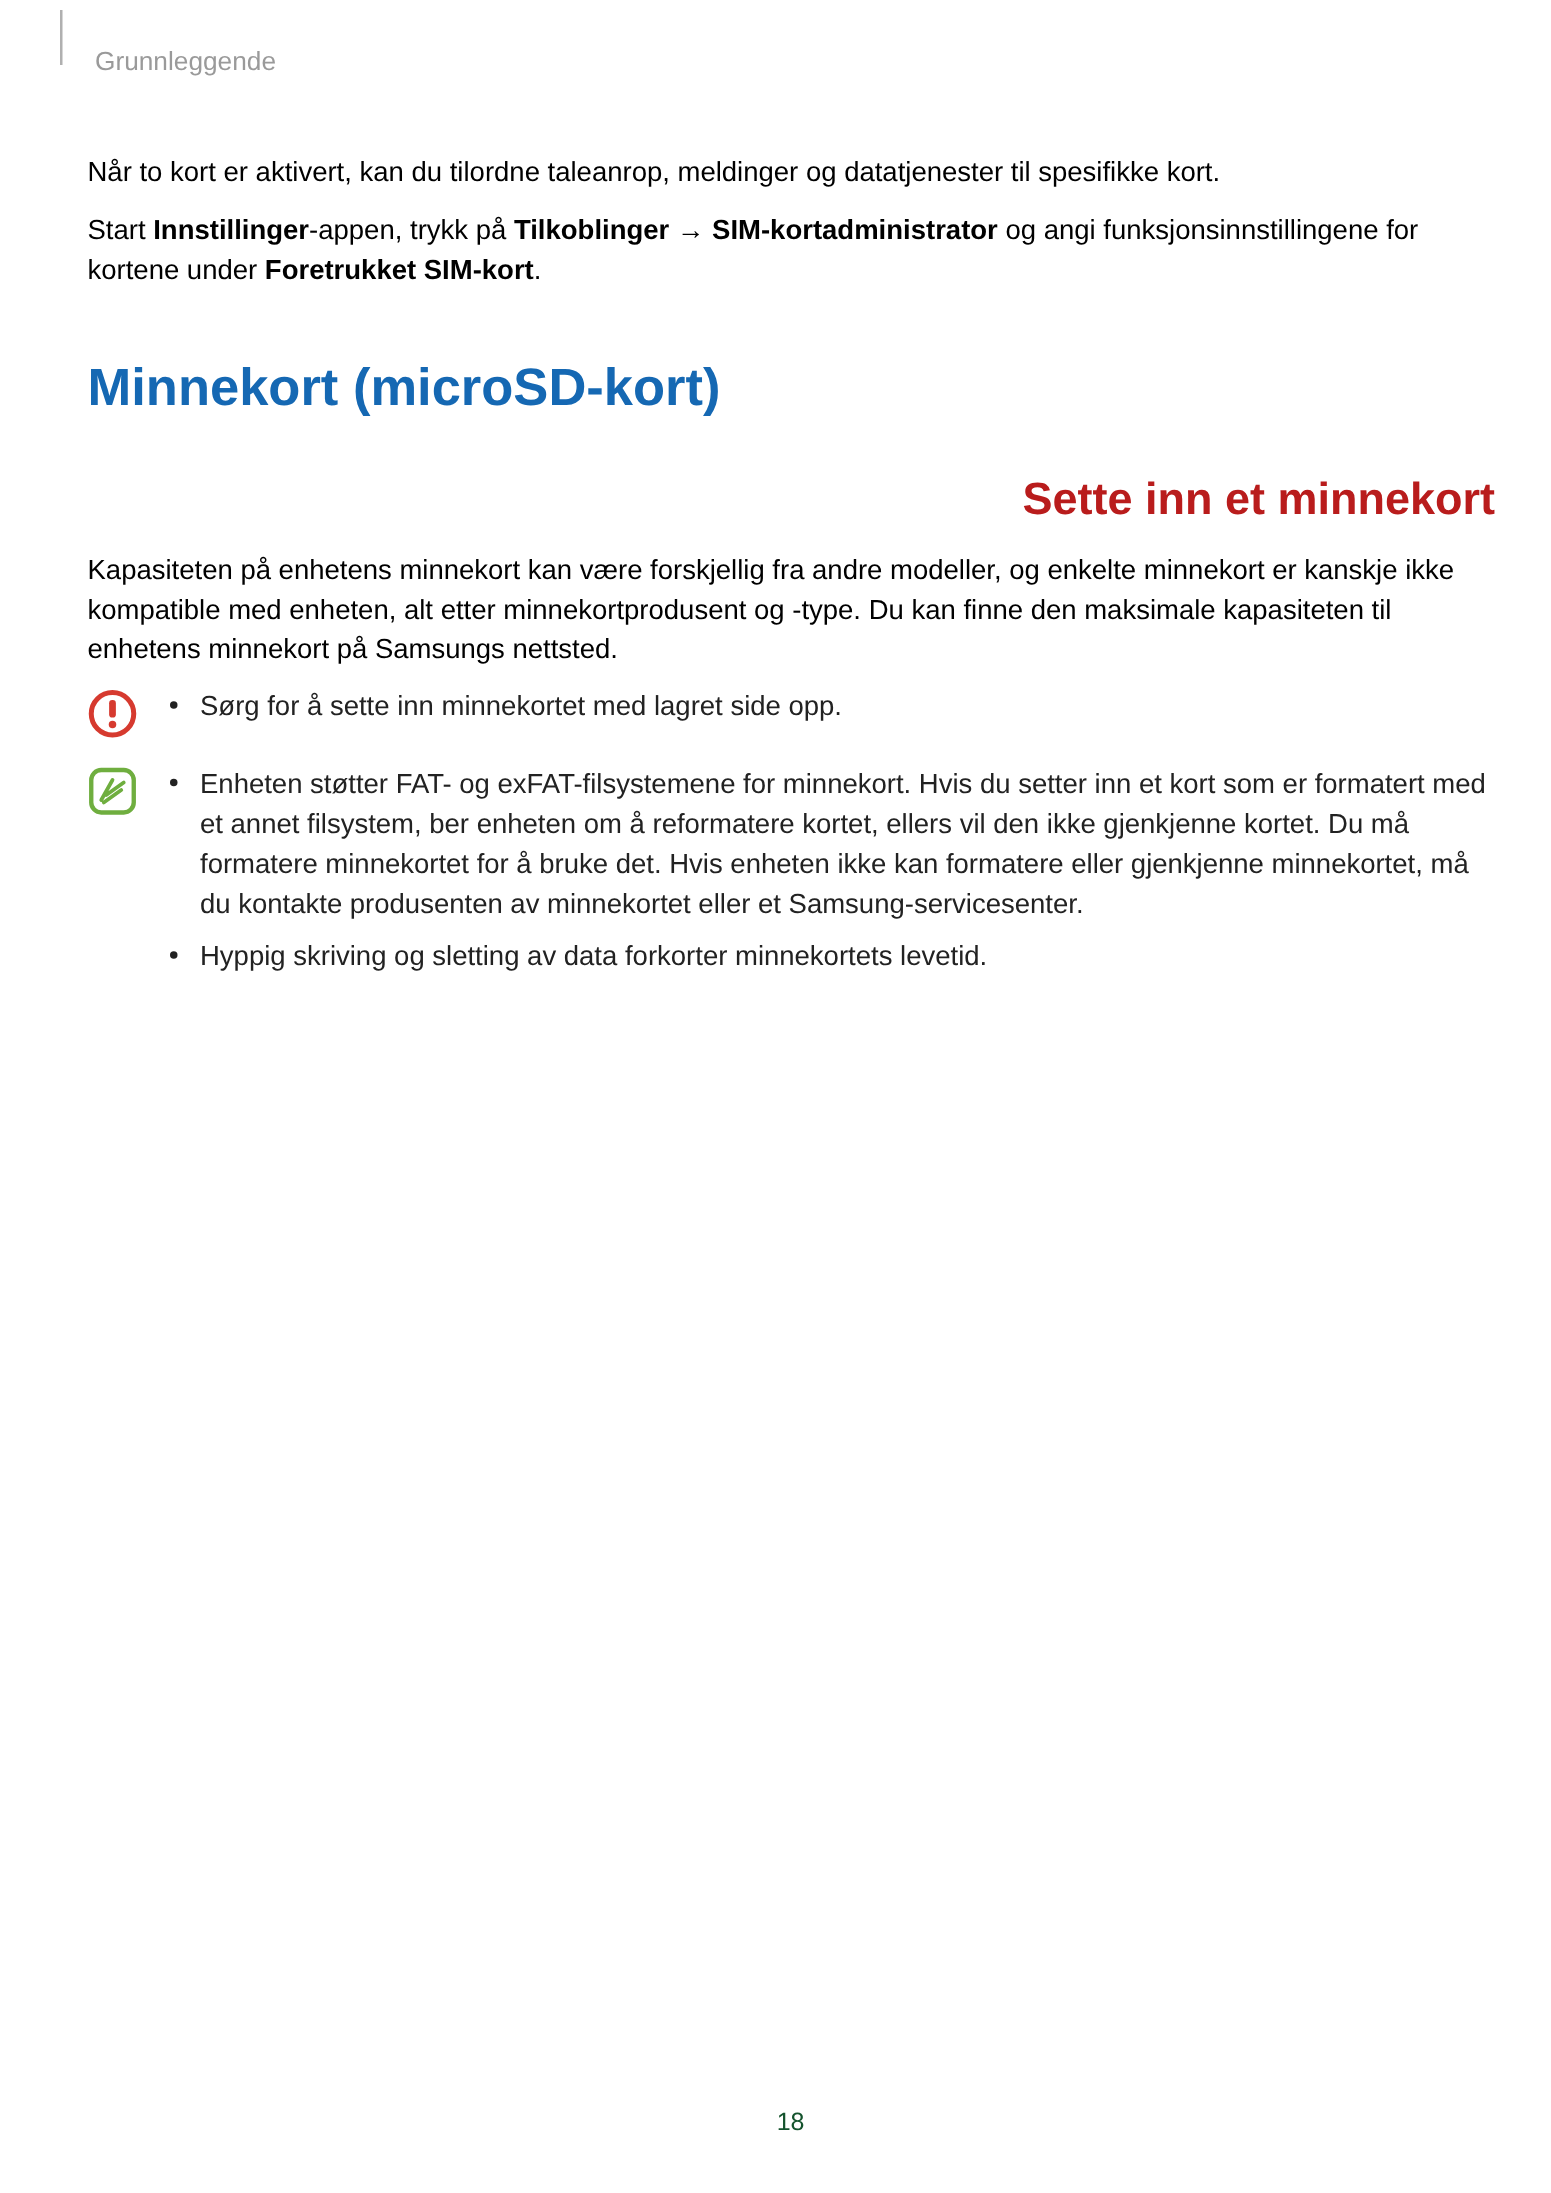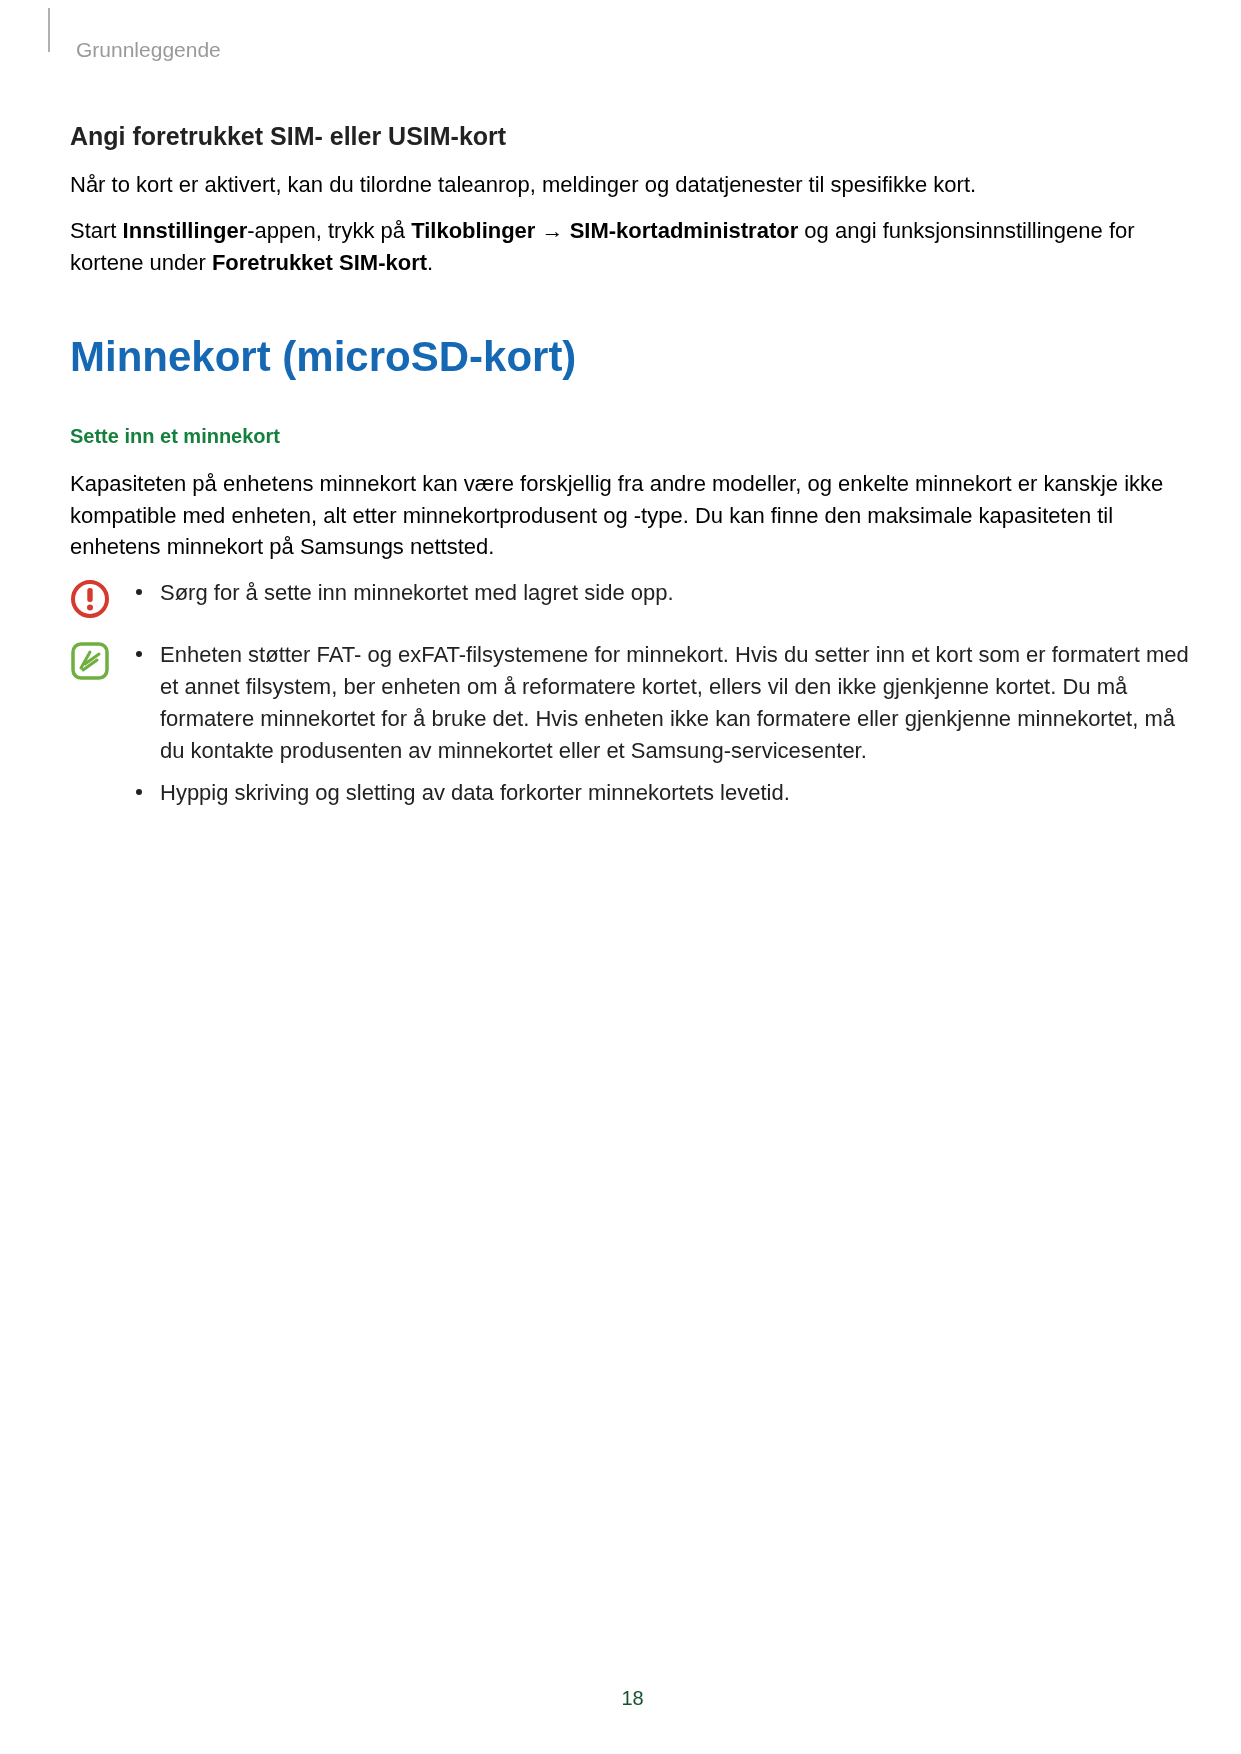--- a/index.html
+++ b/index.html
@@ -44,24 +44,25 @@
   .body-text .bold { font-weight: 700; }
   .arrow { font-weight: 400; }
   .h1 {
     font-size: 42px;
     color: #1568b3;
     font-weight: 700;
     margin-top: 54px;
     margin-bottom: 44px;
   }
   .h2 {
-    font-size: 20px;
-    color: #15803d;
+    font-size: 36px;
+    color: #b91c1c;
     font-weight: 700;
     margin-bottom: 20px;
+    text-align: right;
   }
   .note-block {
     display: flex;
     align-items: flex-start;
     margin-top: 14px;
     margin-bottom: 20px;
   }
   .note-icon {
     flex: 0 0 auto;
     width: 40px;
@@ -103,21 +104,20 @@
   }
 </style>
 </head>
 <body>
 
 <div class="header-line"></div>
 
 <div class="page">
   <div class="chapter">Grunnleggende</div>
 
-  <div class="h3">Angi foretrukket SIM- eller USIM-kort</div>
 
   <div class="body-text">Når to kort er aktivert, kan du tilordne taleanrop, meldinger og datatjenester til spesifikke kort.</div>
 
   <div class="body-text">
     <span>Start </span><span class="bold">Innstillinger</span><span>-appen, trykk på </span><span class="bold">Tilkoblinger</span><span class="arrow"> → </span><span class="bold">SIM-kortadministrator</span><span> og angi funksjonsinnstillingene for kortene under </span><span class="bold">Foretrukket SIM-kort</span><span>.</span>
   </div>
 
   <div class="h1">Minnekort (microSD-kort)</div>
 
   <div class="h2">Sette inn et minnekort</div>

